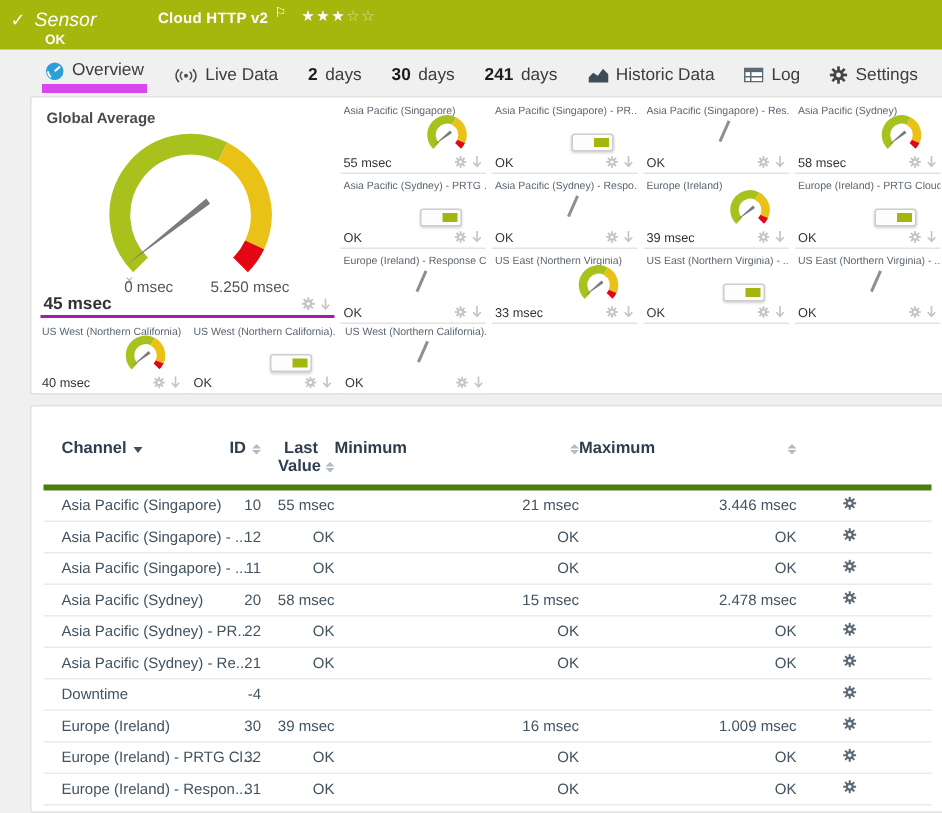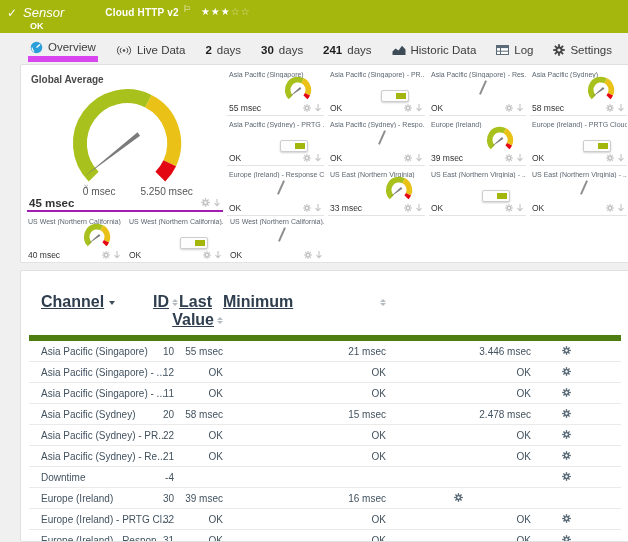--- a/index.html
+++ b/index.html
@@ -49,21 +49,21 @@
   .panel-value{font-size:8.5px;color:#333;}
   .w-gauge{position:absolute;right:3px;top:5px;}
   .w-switch{position:absolute;right:16px;top:16px;}
   .w-needle{position:absolute;right:42px;top:11px;}
   .toggle{display:inline-flex;justify-content:flex-end;align-items:center;width:26px;height:10px;background:#fdfdfd;border:1px solid #cdcdcd;border-radius:2px;box-shadow:0 1px 2px rgba(0,0,0,.18);}
   .toggle i{display:block;width:10px;height:6px;margin-right:2px;background:#a3b60e;}
   .needle-line{width:2px;height:15px;background:#8f8f8f;transform:rotate(24deg);}
 
   
   .thead,.trow{display:grid;grid-template-columns:112px 21px 49px 163px 145px 70px;margin:0 14px 0 8px;padding-left:12px;box-sizing:border-box;}
-  .thead{margin-top:22px;padding-bottom:6px;border-bottom:6px solid #4d7c0f;font-size:16px;font-weight:bold;color:#2f3e4e;align-items:start;text-decoration:underline;}
+  .thead{margin-top:22px;padding-bottom:6px;border-bottom:4px solid #4d7c0f;font-size:11px;font-weight:bold;color:#2f3e4e;align-items:start;}
   .trow{border-bottom:1px solid #eaeaea;font-size:10px;color:#42525f;align-items:center;height:21px;}
   .cell-r{text-align:right;}
   .h-flex{display:flex;justify-content:flex-end;align-items:center;gap:3px;}
   .h-channel{display:flex;align-items:center;gap:5px;cursor:pointer;}
   .h-sortable{cursor:pointer;justify-content:space-between;}
   .lastvalue{display:flex;flex-direction:column;align-items:flex-end;}
   .lastvalue .l1{margin-right:11px;}
   .sort{display:inline-flex;flex-direction:column;gap:1px;}
   .sort i{display:block;width:0;height:0;border-left:3px solid transparent;border-right:3px solid transparent;}
   .sort .up{border-bottom:3px solid #b4bcc2;}
@@ -663,20 +663,27 @@
           </span>
         </span>
     </div>
     <div class="h-flex h-sortable">
       <span>Minimum</span>
       <span class="sort">
           <i class="up"></i>
           <i class="down"></i>
         </span>
     </div>
+    <div class="h-flex h-sortable">
+      <span>Maximum</span>
+      <span class="sort">
+          <i class="up"></i>
+          <i class="down"></i>
+        </span>
+    </div>
     <div></div>
   </div>
   <div id="tbody">
       <div class="trow">
         <div class="cell-channel">Asia Pacific (Singapore)</div>
         <div class="cell-r">10</div>
         <div class="cell-r">55 msec</div>
         <div class="cell-r">21 msec</div>
         <div class="cell-r">3.446 msec</div>
         <div class="cell-wrench"><span>
@@ -804,20 +811,21 @@
               </g>
               <circle cx="6" cy="6" r="1.6" fill="#fff"></circle>
             </svg>
           </span></div>
       </div>
       <div class="trow">
         <div class="cell-channel">Europe (Ireland)</div>
         <div class="cell-r">30</div>
         <div class="cell-r">39 msec</div>
         <div class="cell-r">16 msec</div>
+        <div class="cell-r">1.009 msec</div>
         <div class="cell-wrench"><span>
             <svg width="9" height="9" viewBox="0 0 12 12">
               <g fill="#5a6a76">
                 <rect x="5.1" y="0.2" width="1.8" height="11.6"></rect>
                 <rect x="5.1" y="0.2" width="1.8" height="11.6" transform="rotate(45 6 6)"></rect>
                 <rect x="5.1" y="0.2" width="1.8" height="11.6" transform="rotate(90 6 6)"></rect>
                 <rect x="5.1" y="0.2" width="1.8" height="11.6" transform="rotate(135 6 6)"></rect>
                 <circle cx="6" cy="6" r="3.5"></circle>
               </g>
               <circle cx="6" cy="6" r="1.6" fill="#fff"></circle>

